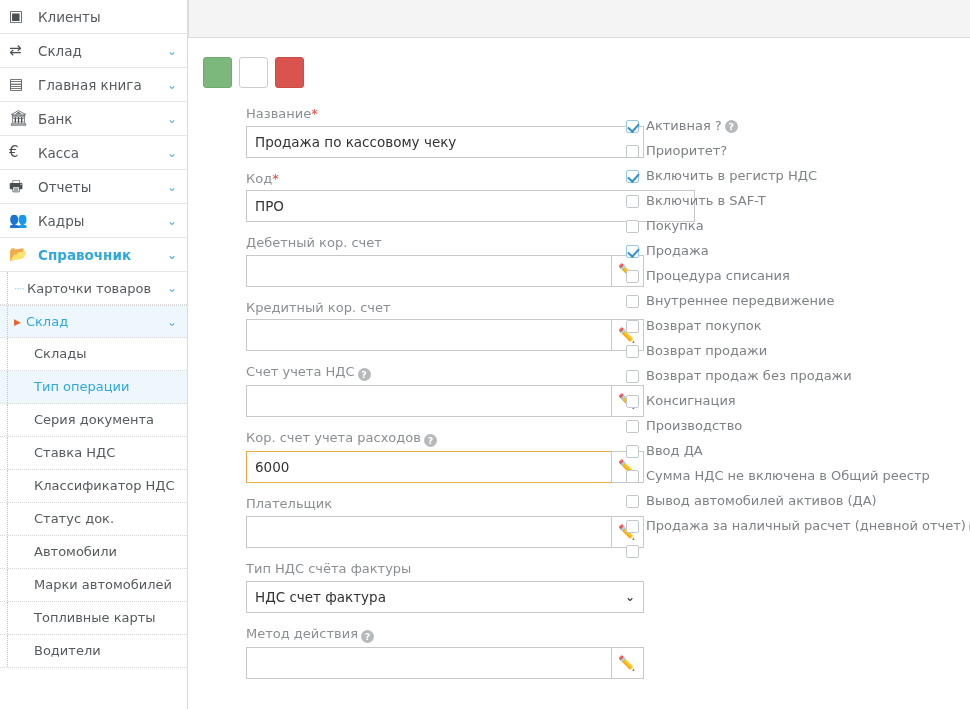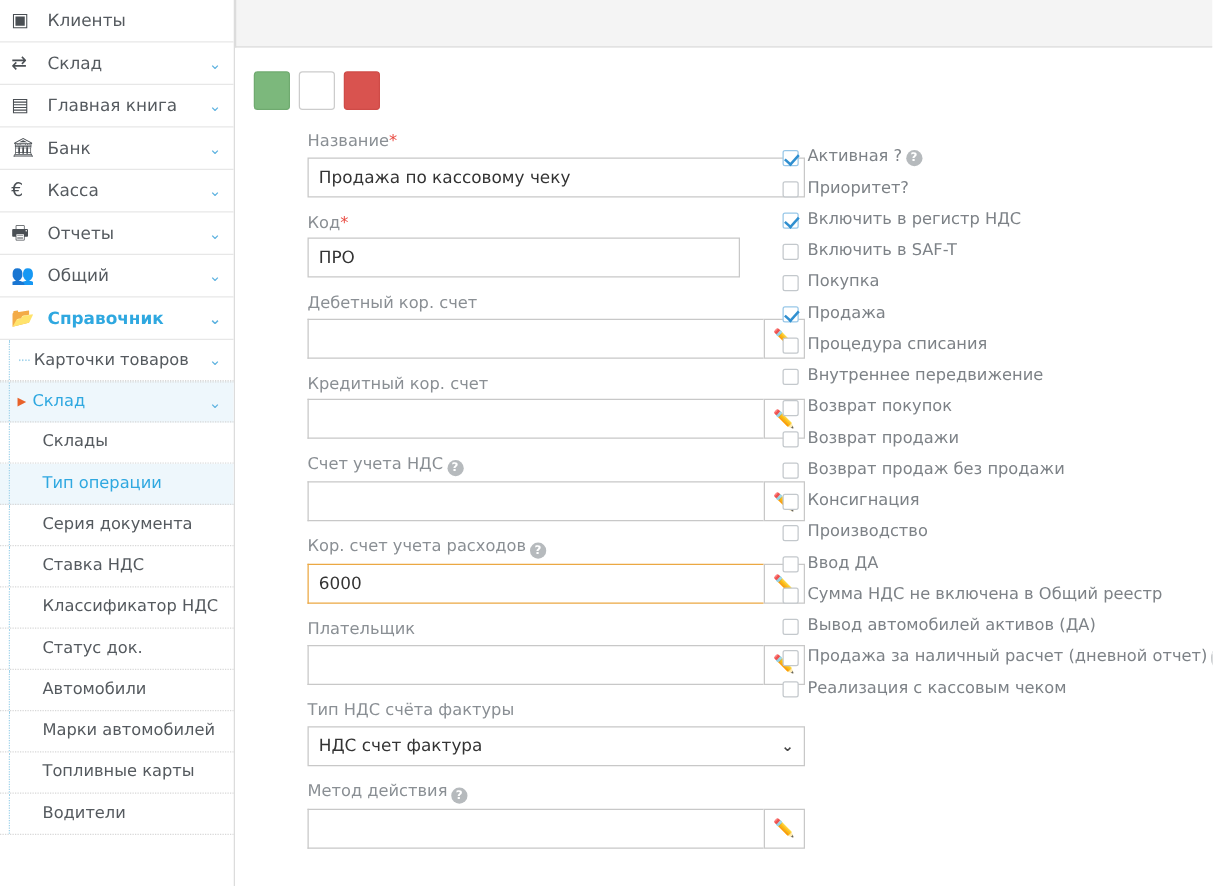--- a/index.html
+++ b/index.html
@@ -201,21 +201,21 @@
           <span class="lbl">Касса</span>
           <span class="chev">⌄</span>
         </div>
         <div class="nav-item">
           <span class="ico">🖶</span>
           <span class="lbl">Отчеты</span>
           <span class="chev">⌄</span>
         </div>
         <div class="nav-item">
           <span class="ico">👥</span>
-          <span class="lbl">Общий</span>
+          <span class="lbl">Кадры</span>
           <span class="chev">⌄</span>
         </div>
         <div class="nav-item active">
           <span class="ico">📂</span>
           <span class="lbl">Справочник</span>
           <span class="chev">⌄</span>
         </div>
         <div class="sub1">
           <span class="dash">····</span>
           <span class="lbl">Карточки товаров</span>
@@ -278,21 +278,21 @@
 
     <div class="formcol" id="form-root">
         <div class="fgroup">
           <span class="flabel"><span>Название</span><span class="req">*</span></span>
           <div class="inputwrap" style="width: 398px;">
             <input class="finput" type="text" value="Продажа по кассовому чеку" style="">
           </div>
         </div>
         <div class="fgroup">
           <span class="flabel"><span>Код</span><span class="req">*</span></span>
-          <div class="inputwrap" style="width: 346px;">
+          <div class="inputwrap" style="width: 449px;">
             <input class="finput" type="text" value="ПРО" style="">
           </div>
         </div>
         <div class="fgroup">
           <span class="flabel"><span>Дебетный кор. счет</span></span>
           <div class="inputwrap has-btn">
             <input class="finput" type="text" value="" style="">
             <div class="editbtn">
               <span>✏️</span>
             </div>
@@ -418,18 +418,17 @@
           <span class="cbox"></span>
           <span>Вывод автомобилей активов (ДА)</span>
         </div>
         <div class="chkrow">
           <span class="cbox"></span>
           <span>Продажа за наличный расчет (дневной отчет)</span>
           <span class="help">?</span>
         </div>
         <div class="chkrow">
           <span class="cbox"></span>
-          <span>Реализация с кассовым чеком</span>
         </div>
       </div>
 
   </main>
 </div>
 
 </body></html>

